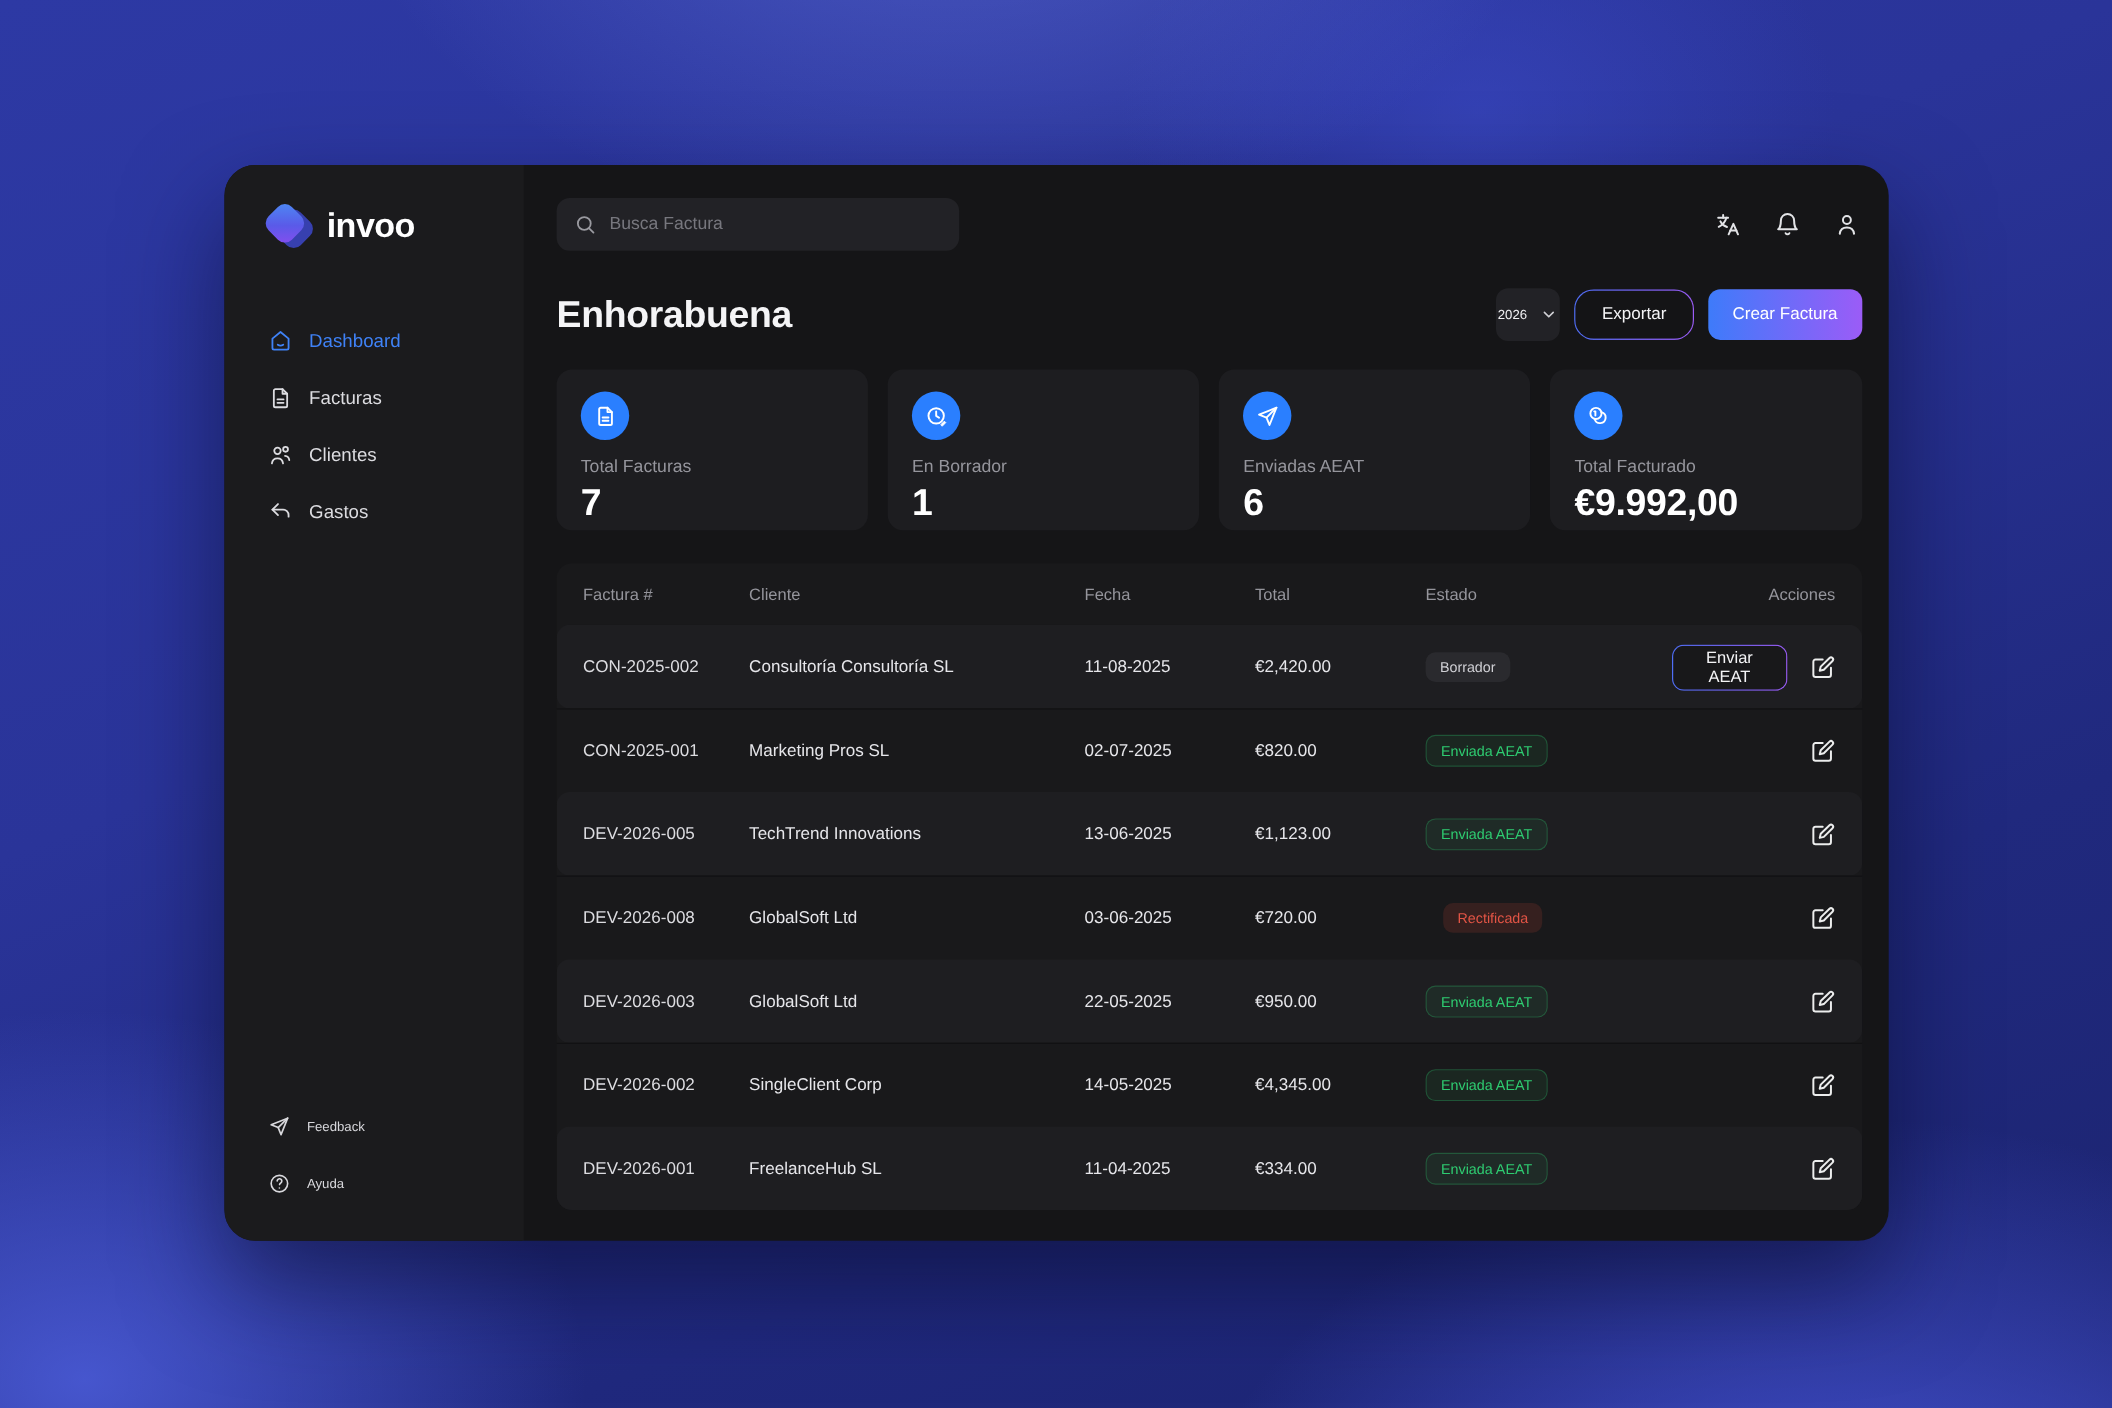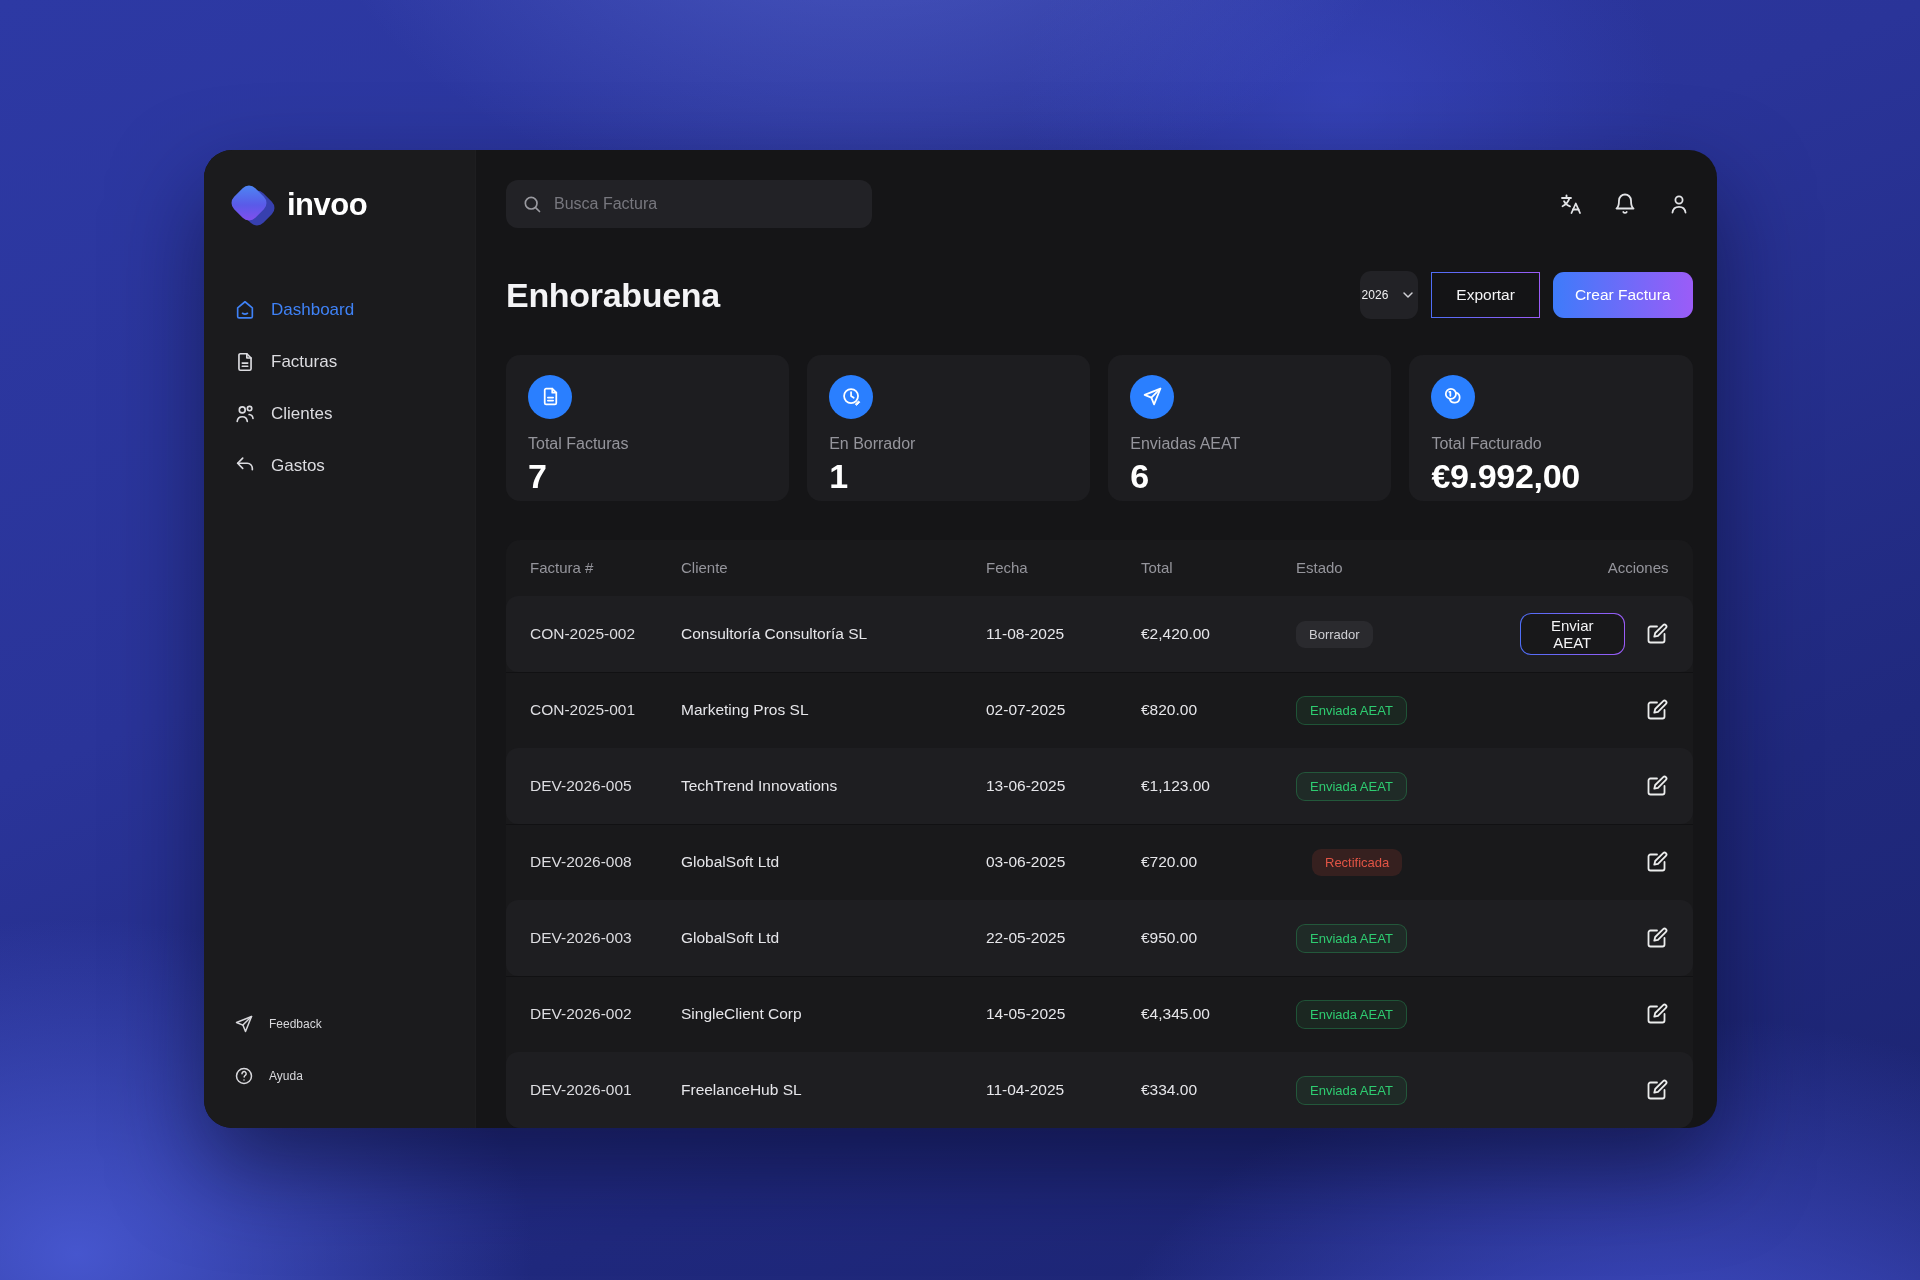--- a/index.html
+++ b/index.html
@@ -17,21 +17,21 @@
 
   .window {
     position:absolute; left:204px; top:150px; width:1513px; height:978px;
     background:#151517; border-radius:28px; display:flex; overflow:hidden;
     box-shadow:0 40px 90px rgba(8,10,40,0.55);
   }
 
   
   .sidebar {
     width:271px; background:#1b1b1d; flex-shrink:0;
-    display:flex; flex-direction:column; padding:34px 26px 30px 26px;
+    display:flex; flex-direction:column; padding:34px 26px 30px 36px;
   }
   .logo { display:flex; align-items:center; gap:13px; padding-left:2px; }
   .logo-mark { position:relative; width:42px; height:42px; }
   .logo-mark .shape { position:absolute; width:30px; height:30px; border-radius:9px; }
   .logo-mark .back { left:10px; top:9px; background:#3c46c9; transform:rotate(45deg); opacity:0.85; }
   .logo-mark .front { left:2px; top:4px; background:linear-gradient(135deg,#4b8df5 0%,#5a5ae8 55%,#8a4cf0 100%); transform:rotate(45deg); }
   .logo-text { color:#ffffff; font-size:31px; font-weight:600; letter-spacing:-0.5px; }
 
   .nav { margin-top:58px; display:flex; flex-direction:column; }
   .nav-item {
@@ -39,21 +39,21 @@
     color:#dcdce0; font-size:17px; cursor:pointer; border-radius:10px; padding:0 4px;
   }
   .nav-item svg { width:22px; height:22px; }
   .nav-item.active { color:#3f82f6; }
   .sidebar-spacer { flex:1; }
   .side-foot { display:flex; flex-direction:column; gap:8px; }
   .foot-item { display:flex; align-items:center; gap:15px; height:44px; color:#d8d8dc; font-size:12px; cursor:pointer; padding:0 4px; }
   .foot-item svg { width:20px; height:20px; }
 
   
-  .main { flex:1; padding:30px 30px 0 30px; border-left:1px solid rgba(255,255,255,0.04); display:flex; flex-direction:column;justify-content:space-between; }
+  .main { flex:1; padding:30px 30px 0 30px; border-left:1px solid rgba(255,255,255,0.04); display:flex; flex-direction:column; }
 
   .topbar { display:flex; align-items:center; justify-content:space-between; }
   .search {
     width:366px; height:48px; background:#222226; border-radius:12px;
     display:flex; align-items:center; gap:12px; padding:0 16px; color:#9a9aa0;
   }
   .search svg { width:20px; height:20px; flex-shrink:0; }
   .search input {
     background:transparent; border:none; outline:none; color:#cfcfd4;
     font-size:16px; width:100%; font-family:"Liberation Sans", sans-serif;
@@ -66,21 +66,21 @@
   .header-row { margin-top:34px; display:flex; align-items:center; justify-content:space-between; }
   .page-title { color:#f4f4f6; font-size:34px; font-weight:700; letter-spacing:-0.3px; }
   .header-actions { display:flex; align-items:center; gap:13px; }
   .year-select {
     height:48px; background:#222226; border:none; border-radius:11px; color:#f0f0f2;
     font-size:12px; display:flex; align-items:center; gap:12px; padding:0 2px; cursor:pointer;
     font-family:"Liberation Sans", sans-serif;
   }
   .year-select svg { width:16px; height:16px; color:#d0d0d5; }
   .btn-export {
-    height:46px; padding:0 24px; border-radius:0; color:#f4f4f6; font-size:15.5px; cursor:pointer;
+    height:46px; padding:0 24px; border-radius:18px; color:#f4f4f6; font-size:15.5px; cursor:pointer;
     border:1.5px solid transparent;
     background:linear-gradient(#141416,#141416) padding-box, linear-gradient(90deg,#4f6ef7,#9b5cf7) border-box;
     font-family:"Liberation Sans", sans-serif;
   }
   .btn-create {
     height:46px; padding:0 22px; border-radius:11px; border:none; color:#ffffff; font-size:15.5px; cursor:pointer;
     background:linear-gradient(90deg,#3e7bfa 0%,#9b5cf7 100%);
     font-family:"Liberation Sans", sans-serif;
   }
 

